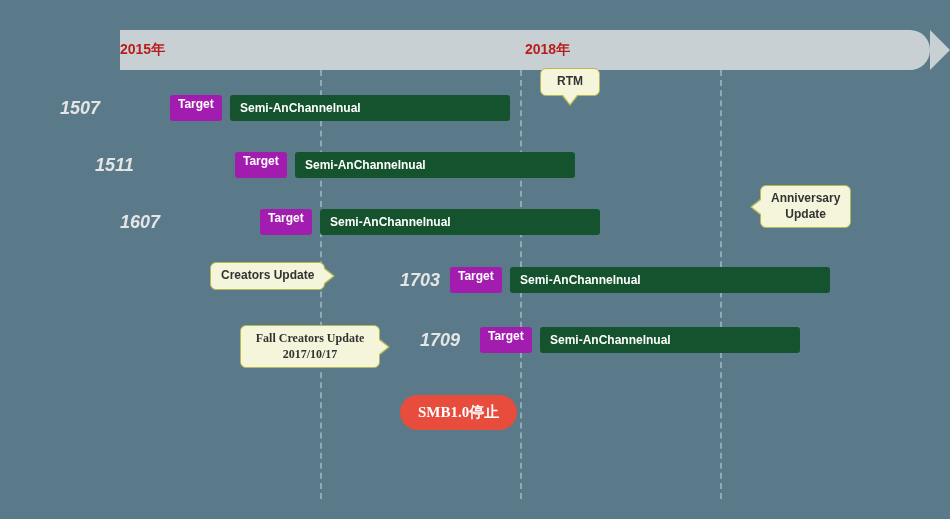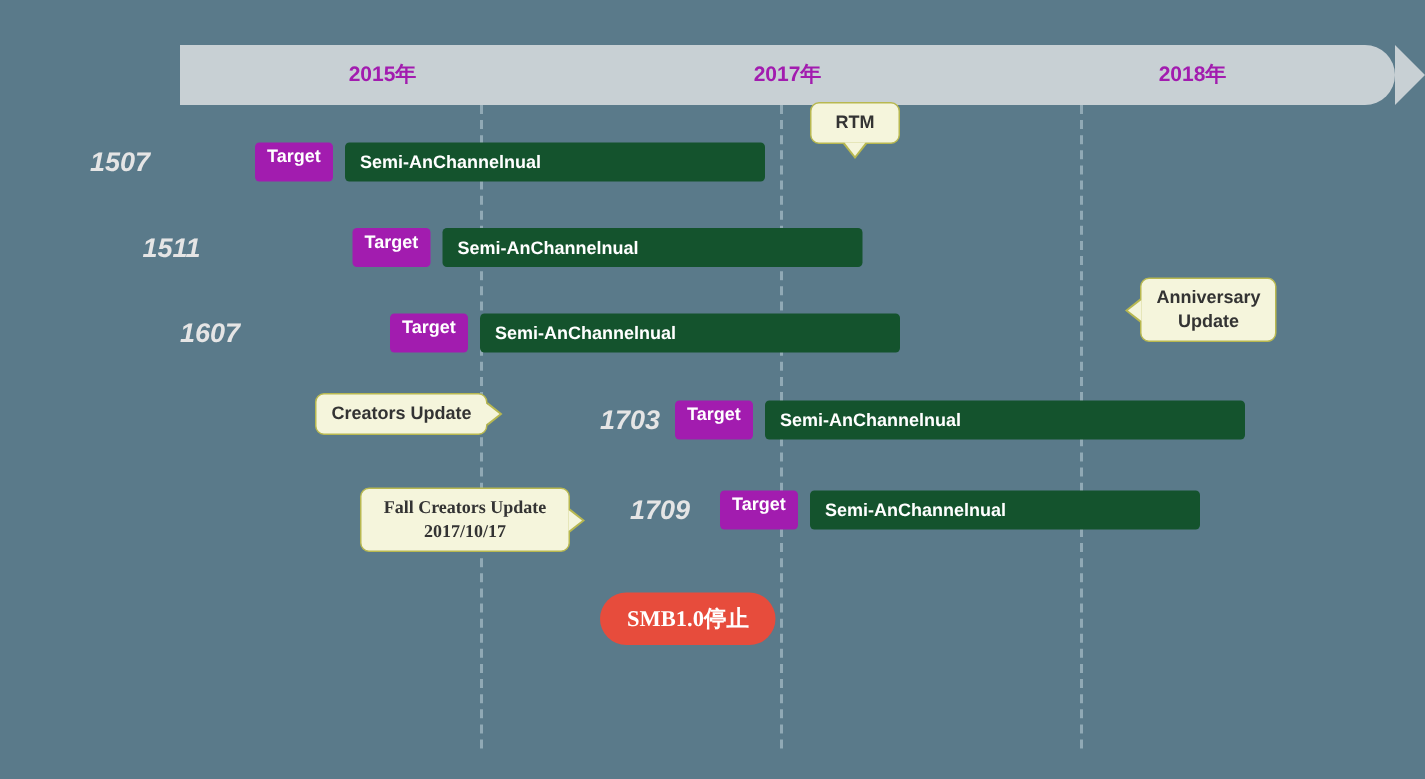--- a/index.html
+++ b/index.html
@@ -39,24 +39,23 @@
       right: -20px;
       top: 0;
       width: 0;
       height: 0;
       border-top: 20px solid transparent;
       border-bottom: 20px solid transparent;
       border-left: 20px solid #c8d0d4;
     }
 
     .year-label {
-      color: #a21caf;
+      color: #b91c1c;
       font-size: 14px;
       font-weight: bold;
-      text-align: center;
       flex: 1;
     }
 
     
     .dashed-line {
       position: absolute;
       top: 40px;
       bottom: 0;
       width: 1px;
       border-left: 2px dashed rgba(180,200,210,0.6);
@@ -190,21 +189,20 @@
       text-align: center;
     }
   </style>
 </head>
 <body>
 
 <div class="chart-container">
 
   <div class="timeline-header">
     <div class="year-label">2015年</div>
-    <div class="year-label">2017年</div>
     <div class="year-label">2018年</div>
   </div>
 
   <div class="dashed-line" style="left: calc(80px + 200px);"></div>
 
   <div class="dashed-line" style="left: calc(80px + 400px);"></div>
 
   <div class="dashed-line" style="left: calc(80px + 600px);"></div>
 
   <div class="row-version" style="top: 68px; left: 20px;">1507</div>

